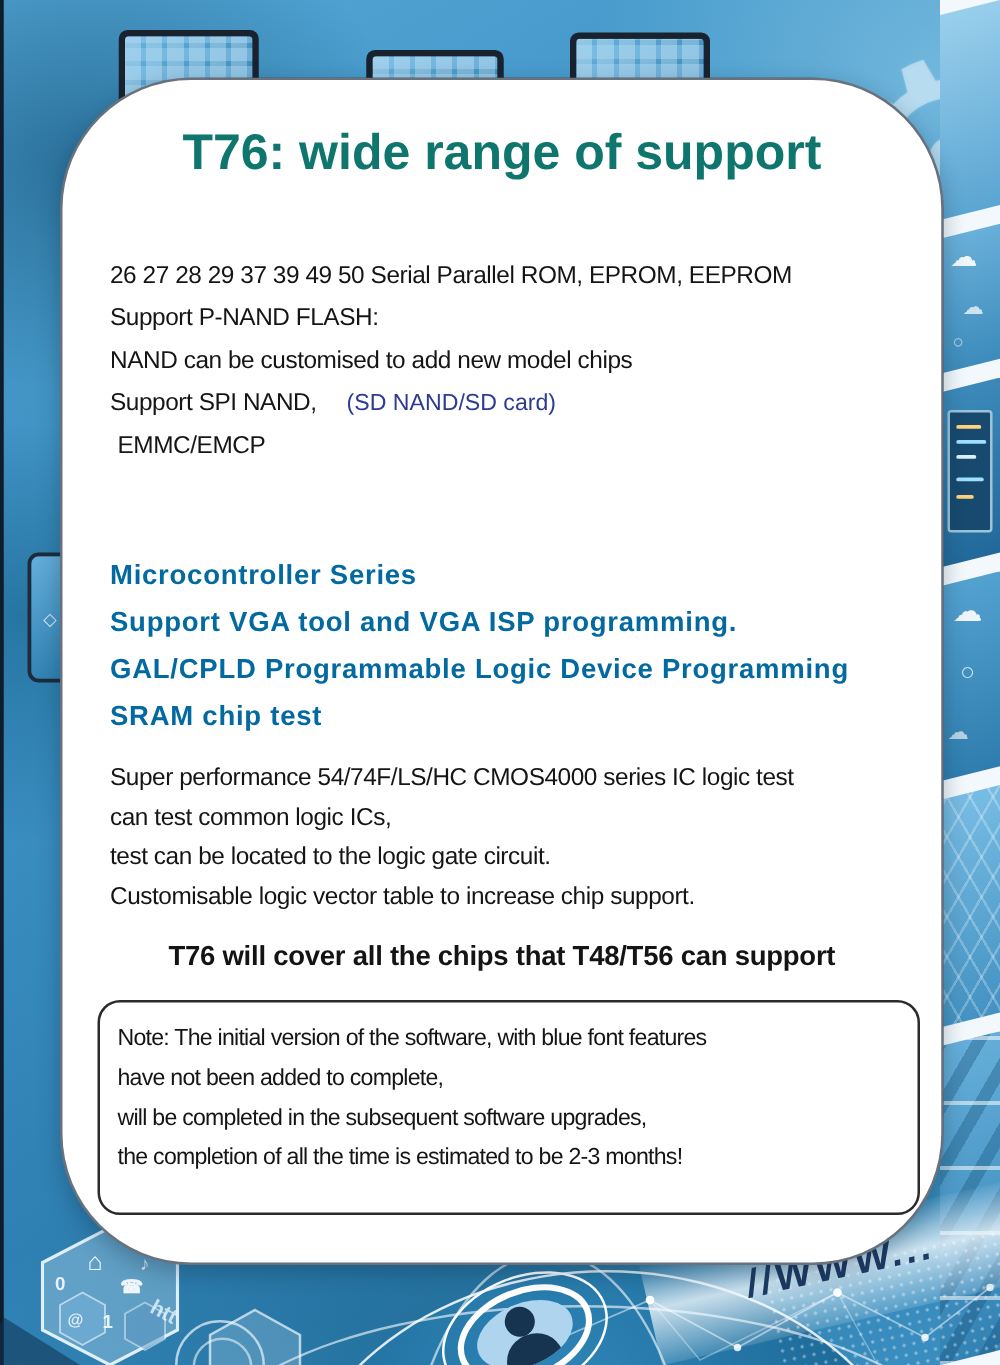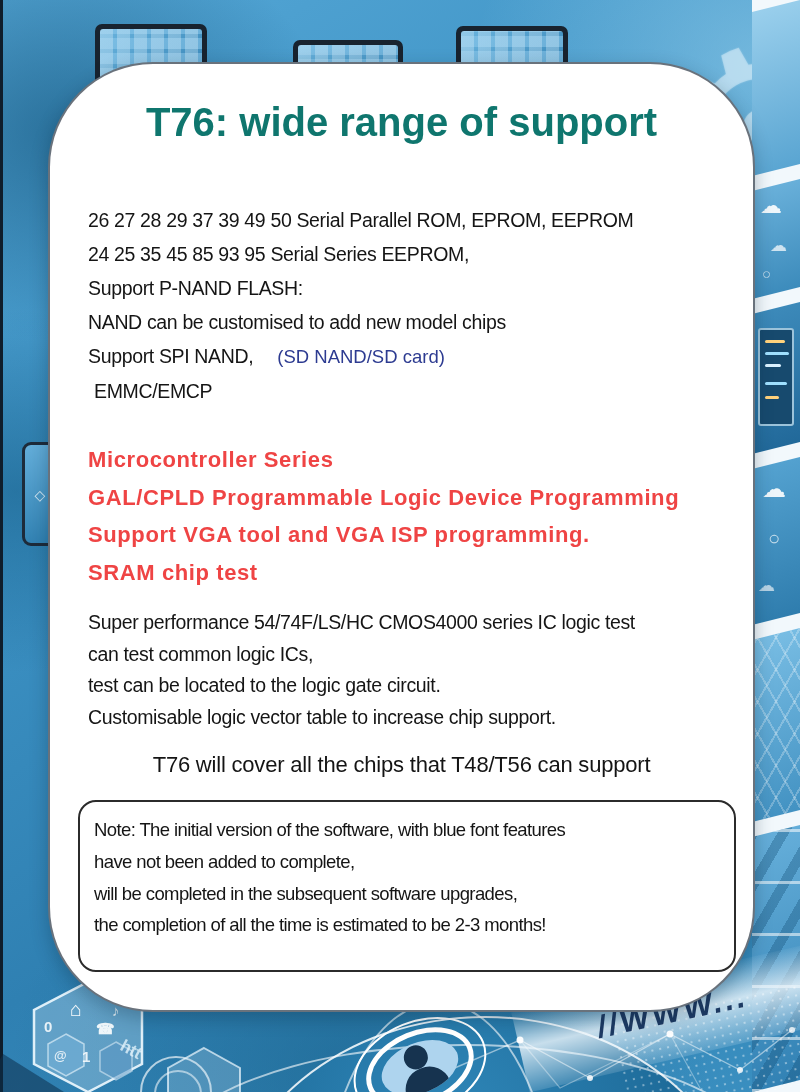--- a/index.html
+++ b/index.html
@@ -45,24 +45,24 @@
 
   .title { position:absolute; left:0; top:36px; width:100%; text-align:center;
            font-size:40px; font-weight:bold; color:#0f766e; }
 
   .tblock { position:absolute; left:38px; right:14px; white-space:nowrap; }
   .bline { font-size:19.5px; font-weight:normal; color:#151515; letter-spacing:-0.35px; }
   .intro { top:139px; line-height:34px; }
   .spi-extra { color:#2d3b91; font-size:18.5px; margin-left:24px; letter-spacing:0; }
   .emmc { padding-left:6px; }
   .bluelines { top:377px; line-height:37.5px; }
-  .blueline { font-size:22px; font-weight:bold; color:#ef4444; letter-spacing:0.6px; }
+  .blueline { font-size:22px; font-weight:bold; color:#0369a1; letter-spacing:0.6px; }
   .logic { top:543px; line-height:31.5px; }
   .cover { position:absolute; left:0; top:688px; width:100%; text-align:center;
-           font-size:22px; font-weight:normal; color:#141414; letter-spacing:-0.2px; }
+           font-size:22px; font-weight:bold; color:#141414; letter-spacing:-0.2px; }
 
   .note-box { position:absolute; left:28px; top:736px; width:658px; height:172px;
               border:2px solid #2b2b2b; border-radius:18px; padding:12px 14px; overflow:hidden; }
   .note-line { font-size:18.5px; font-weight:normal; color:#151515; line-height:31.8px;
                letter-spacing:-0.6px; white-space:nowrap; }
 
   
   .phone { position:absolute; left:22px; top:442px; width:36px; height:104px; z-index:3;
            border:3px solid #1d2b3a; border-radius:9px;
            background:linear-gradient(160deg,#64aeda,#2e7fb0); color:rgba(255,255,255,.8);
@@ -208,33 +208,32 @@
       <div class="pb-body"></div>
     </div>
   </div>
 
   <div class="card">
 
     <div class="title">T76: wide range of support</div>
 
     <div class="tblock intro">
       <div class="bline">26 27 28 29 37 39 49 50 Serial Parallel ROM, EPROM, EEPROM</div>
-      <div class="bline">24 25 35 45 85 93 95 Serial Series EEPROM,</div>
       <div class="bline">Support P-NAND FLASH:</div>
       <div class="bline">NAND can be customised to add new model chips</div>
       <div class="bline">
         <span>Support SPI NAND,</span><span class="spi-extra">(SD NAND/SD card)</span>
       </div>
       <div class="bline emmc">EMMC/EMCP</div>
     </div>
 
     <div class="tblock bluelines">
       <div class="blueline">Microcontroller Series</div>
+      <div class="blueline">Support VGA tool and VGA ISP programming.</div>
       <div class="blueline">GAL/CPLD Programmable Logic Device Programming</div>
-      <div class="blueline">Support VGA tool and VGA ISP programming.</div>
       <div class="blueline">SRAM chip test</div>
     </div>
 
     <div class="tblock logic">
       <div class="bline">Super performance 54/74F/LS/HC CMOS4000 series IC logic test</div>
       <div class="bline">can test common logic ICs,</div>
       <div class="bline">test can be located to the logic gate circuit.</div>
       <div class="bline">Customisable logic vector table to increase chip support.</div>
     </div>
 

